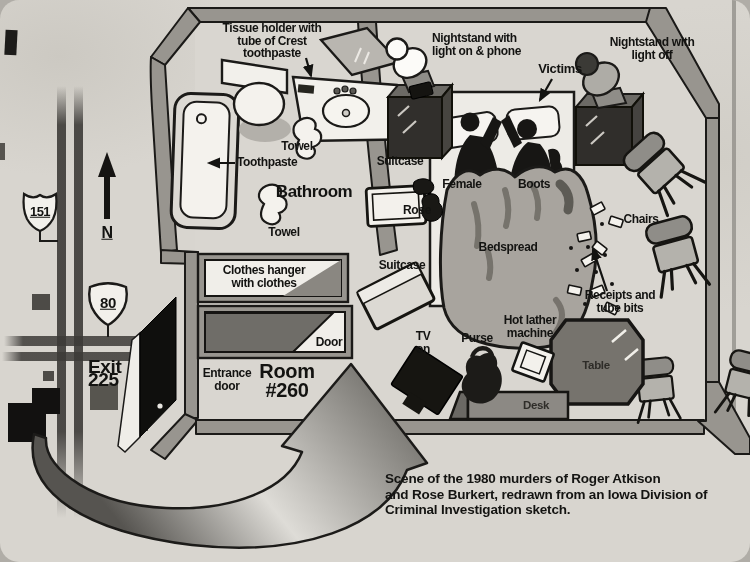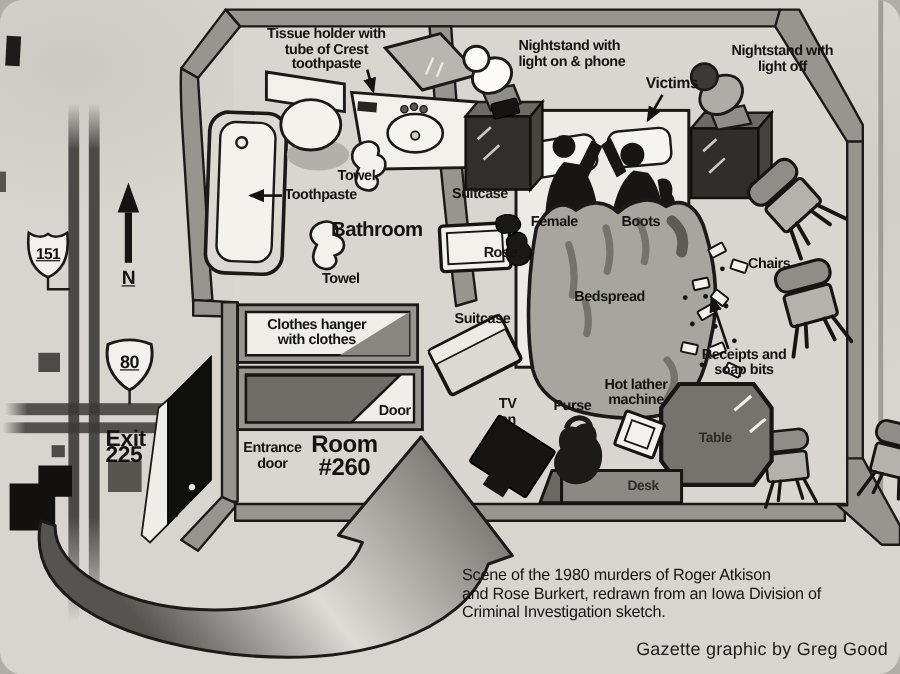--- a/index.html
+++ b/index.html
@@ -16,21 +16,21 @@
   .lbl{
     position:absolute;white-space:pre-line;text-align:center;
     font-weight:700;font-size:12px;line-height:12.5px;letter-spacing:-0.35px;
     color:#131311;
   }
   .cx{transform:translateX(-50%);}
   .cc{transform:translate(-50%,-50%);text-decoration:underline;}
   .al{text-align:left;}
   .caption{
     position:absolute;white-space:pre-line;text-align:left;
-    font-weight:400;font-size:13.5px;line-height:15.5px;letter-spacing:-0.2px;color:#141412;
+    font-weight:700;font-size:13.5px;line-height:15.5px;letter-spacing:-0.2px;color:#141412;
   }
   .credit{
     position:absolute;font-weight:400;font-size:15px;letter-spacing:.2px;color:#1d1c1a;
   }
 </style>
 </head>
 <body>
 
 <div id="stage">
 
@@ -273,21 +273,21 @@
 <div class="lbl cx" style="left:314px;top:186px;font-size:17px;letter-spacing:-0.5px">Bathroom</div>
 <div class="lbl cx" style="left:284px;top:226px">Towel</div>
 <div class="lbl cx" style="left:400px;top:155px">Suitcase</div>
 <div class="lbl cx" style="left:417px;top:204px">Rose</div>
 <div class="lbl cx" style="left:402px;top:259px">Suitcase</div>
 <div class="lbl cx" style="left:462px;top:178px">Female</div>
 <div class="lbl cx" style="left:534px;top:178px">Boots</div>
 <div class="lbl cx" style="left:508px;top:241px">Bedspread</div>
 <div class="lbl cx" style="left:641px;top:213px">Chairs</div>
 <div class="lbl cx" style="left:620px;top:289px">Receipts and
-soap bits</div>
+tube bits</div>
 <div class="lbl cx" style="left:264px;top:264px">Clothes hanger
 with clothes</div>
 <div class="lbl cx" style="left:329px;top:336px">Door</div>
 <div class="lbl cx" style="left:227px;top:367px">Entrance
 door</div>
 <div class="lbl cx" style="left:287px;top:362px;font-size:20px;line-height:19px">Room
 #260</div>
 <div class="lbl cx" style="left:423px;top:330px">TV
 on</div>
 <div class="lbl cx" style="left:477px;top:332px">Purse</div>
@@ -298,15 +298,14 @@
 
 <div class="lbl cc" style="left:40px;top:212px;font-size:13px;letter-spacing:-0.5px">151</div>
 <div class="lbl cc" style="left:108px;top:303px;font-size:15px">80</div>
 <div class="lbl cc" style="left:107px;top:233px;font-size:16px">N</div>
 <div class="lbl al" style="left:88px;top:360px;font-size:19px;line-height:13px">Exit
 225</div>
 
 <div class="caption" style="left:385px;top:471px">Scene of the 1980 murders of Roger Atkison
 and Rose Burkert, redrawn from an Iowa Division of
 Criminal Investigation sketch.</div>
-<div class="credit" style="right:10px;top:533px">Gazette graphic by Greg Good</div>
 
 </div>
 
 </body></html>

